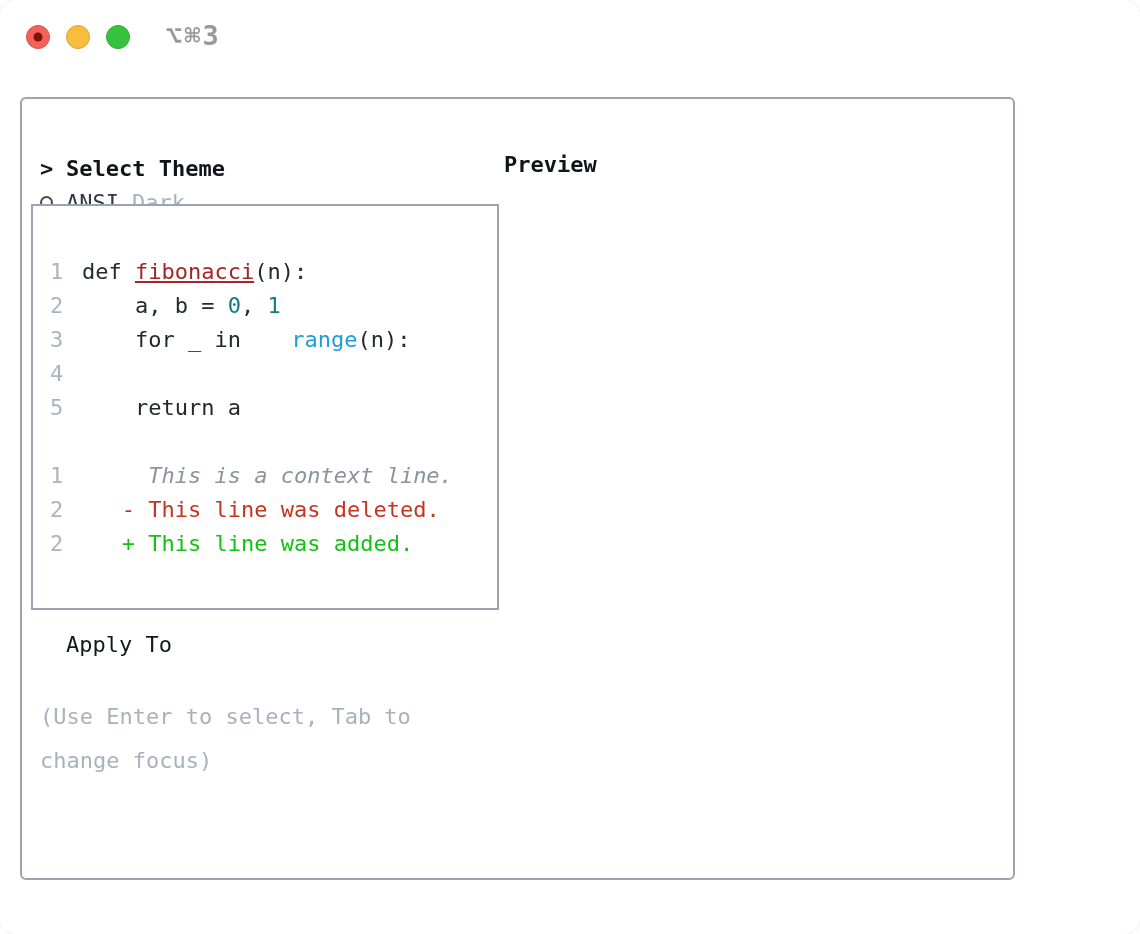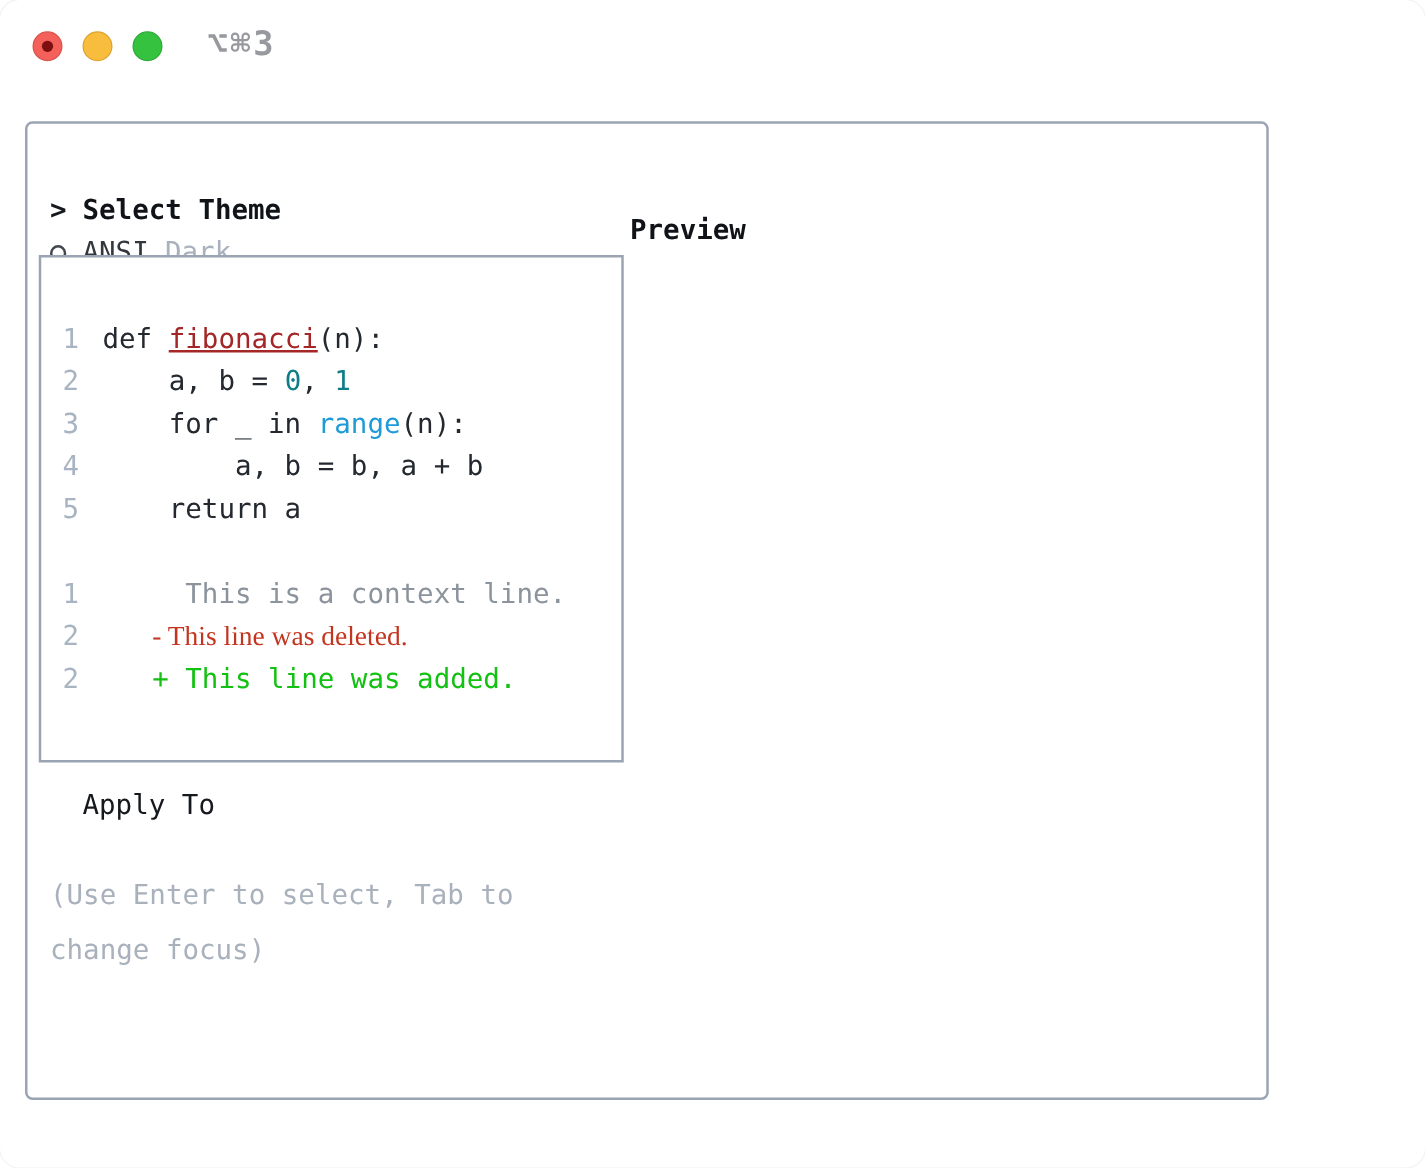--- a/index.html
+++ b/index.html
@@ -47,37 +47,37 @@
   }
   .selected .circle { width:16px; height:16px; border:none; background:var(--accent-green); }
   .item-label { color:#33383f; white-space:pre; }
   .selected .item-label { color:var(--accent-green); }
   .item-variant { color:var(--muted-gray); white-space:pre; margin-left:13px;text-decoration:underline; }
   .menu-title .item-label { font-weight:bold; color:#101418; }
   .section-title { color:#15181c; }
   .hint { width:440px; font-size:22px; line-height:44px; color:var(--muted-gray); }
 
   
-  .right-col { position:absolute; left:480px; top:68px; width:497px; }
+  .right-col { position:absolute; left:480px; top:48px; width:497px; }
   .preview-title { font-size:22px; font-weight:bold; color:#101418; height:34px;
                    display:flex; align-items:center; padding-left:2px; }
   .preview-box {
     position:absolute; left:9px; top:105px; width:468px; height:406px;
     border:2px solid var(--panel-border); background:#fff;
     padding:48px 0 0 17px; overflow:hidden;
   }
   .code-line { display:flex; height:34px; align-items:center; font-size:22px; }
   .line-num { flex:0 0 32px; color:var(--linenum-gray); white-space:pre; }
   .line-content { white-space:pre; color:var(--code-ink); }
   .tok-code    { color:var(--code-ink); }
   .tok-func    { color:var(--func-red);text-decoration:underline; }
   .tok-num     { color:var(--number-teal); }
-  .tok-builtin { color:var(--builtin-blue); }
-  .tok-context { color:var(--context-gray); }
-  .tok-deleted { color:var(--deleted-red);font-family:Liberation Serif, serif; }
+  .tok-builtin { color:var(--builtin-blue);margin-left:37px; }
+  .tok-context { color:var(--context-gray);font-style:italic; }
+  .tok-deleted { color:var(--deleted-red); }
   .tok-added   { color:var(--added-green); }
 </style>
 </head>
 <body>
 
 <div class="window">
 
   <div class="titlebar">
     <div class="lights">
       <div class="light red"></div>
@@ -209,21 +209,20 @@
         <div class="code-line">
     <span class="line-num">2</span>
     <span class="line-content"><span class="tok-code">    a, b = </span><span class="tok-num">0</span><span class="tok-code">, </span><span class="tok-num">1</span></span>
   </div>
         <div class="code-line">
     <span class="line-num">3</span>
     <span class="line-content"><span class="tok-code">    for _ in </span><span class="tok-builtin">range</span><span class="tok-code">(n):</span></span>
   </div>
         <div class="code-line">
     <span class="line-num">4</span>
-    <span class="line-content"><span class="tok-code">        a, b = b, a + b</span></span>
   </div>
         <div class="code-line">
     <span class="line-num">5</span>
     <span class="line-content"><span class="tok-code">    return a</span></span>
   </div>
         <div class="code-line">
     <span class="line-num"></span>
     <span class="line-content"></span>
   </div>
         <div class="code-line">

